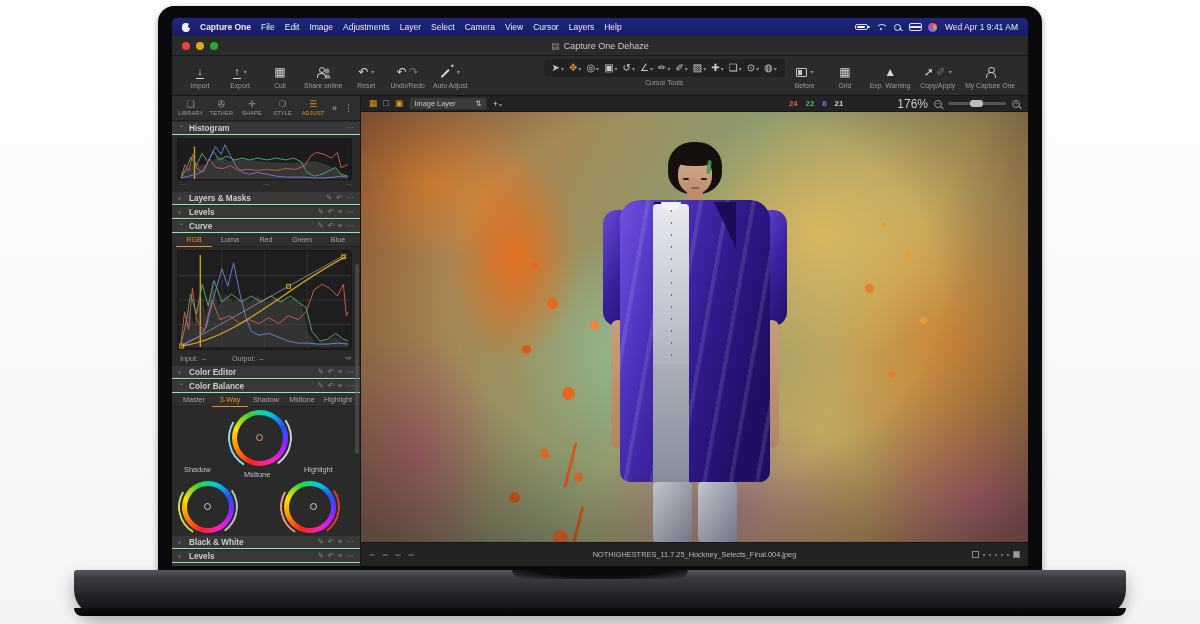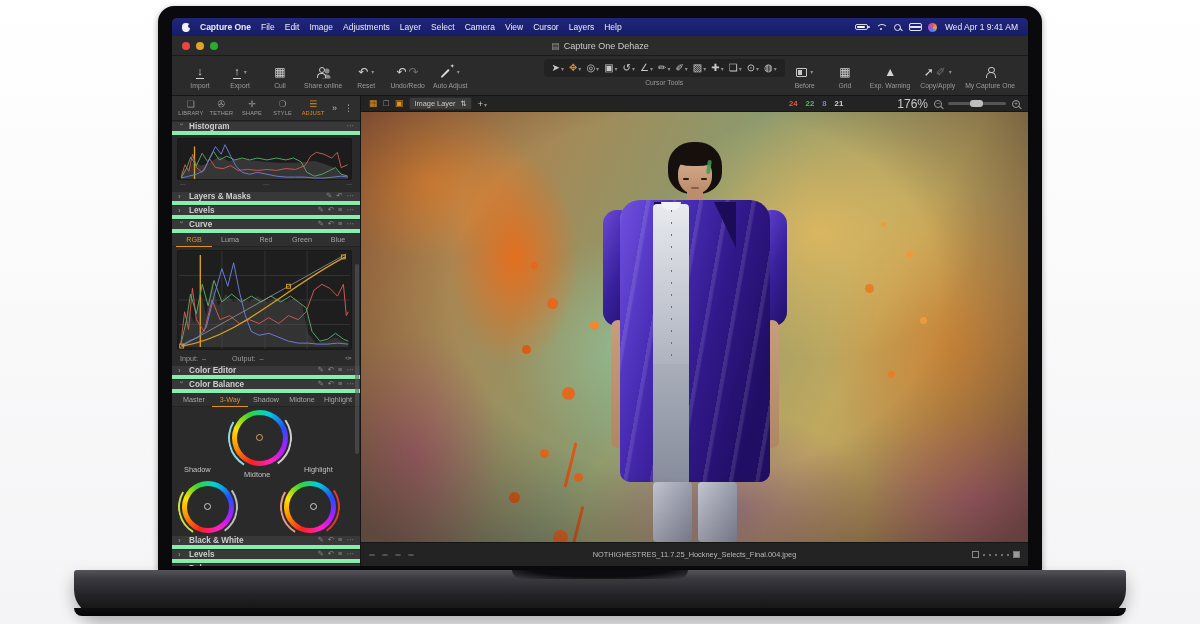--- a/index.html
+++ b/index.html
@@ -96,22 +96,22 @@
   .sidebar { width:189px; background:#2e2e2e; border-right:1px solid #151515; display:flex;
     flex-direction:column; position:relative; overflow:hidden; }
   .tool-tabs { height:25px; display:flex; align-items:center; padding:0 4px; border-bottom:1px solid #202020; gap:1px; flex:0 0 auto;}
   .ttab { flex:1; display:flex; flex-direction:column; align-items:center; justify-content:center; color:#9d9d9d; }
   .ttab .ti { font-size:9px; line-height:1; }
   .ttab .tl { font-size:5.6px; margin-top:1px; letter-spacing:.2px; }
   .ttab.active { color:#e2921d; }
   .ttab-x { color:#bdbdbd; font-size:9px; padding:0 3px; }
 
   .panels { flex:1; overflow:hidden; }
-  .phead { height:14px; background:#383838; border-top:1px solid #2a2a2a; border-bottom:4px solid #86efac;
-    display:flex; padding:0 6px; gap:4px; }
+  .phead { height:14px; background:#383838; border-top:1px solid #2a2a2a; border-bottom:1px solid #86efac;
+    display:flex; align-items:center; padding:0 6px; gap:4px; }
   .phead .pch { color:#9a9a9a; font-size:8px; width:7px; }
   .phead .pch.open { transform:rotate(90deg); }
   .phead .pl { color:#cdcdcd; font-size:8.2px; font-weight:bold; flex:1; white-space:nowrap; }
   .phead .pi { color:#8b8b8b; font-size:7.5px; line-height:1; }
   .pbody { background:#2a2a2a; }
 
   .hist-wrap { padding:3px 5px 4px 5px; }
   .hist-wrap svg { display:block; background:#1c1c1c; border:1px solid #191919; border-radius:2px; }
   .hist-ticks { display:flex; justify-content:space-between; padding:1px 3px 0 3px; color:#6a6a6a; font-size:5px; }
 
@@ -132,21 +132,21 @@
   .arc { position:absolute; border-radius:50%; border:2.4px solid transparent; }
   .wlabel { position:absolute; color:#c2c2c2; font-size:7.4px; }
   .sb-scroll { position:absolute; right:1px; top:168px; width:4px; height:190px; background:#5b5b5b; border-radius:2px; opacity:.55; }
 
   
   .viewer { flex:1; display:flex; flex-direction:column; min-width:0; }
   .vtop { height:16px; background:#232323; border-bottom:1px solid #161616; display:flex; align-items:center;
     padding:0 8px; gap:6px; flex:0 0 auto; }
   .vt-ic { font-size:9px; line-height:1; }
   .layer-select { background:#3b3b3b; border:1px solid #2a2a2a; border-radius:2px; color:#c9c9c9; font-size:7.4px;
-    padding:1px 4px; display:flex; align-items:center; gap:5px; }
+    padding:1px 4px; display:flex; align-items:center; gap:20px; }
   .plus-btn { color:#c9c9c9; font-size:9px; }
   .readouts { margin-left:auto; display:flex; gap:8px; font-size:7.8px; font-weight:bold; }
   .zoomgrp { display:flex; align-items:center; gap:6px; margin-left:48px; }
   .zoom-pct { color:#c9c9c9; font-size:12px;text-align:right; }
   .vmag { width:8px; height:8px; border:1px solid #9a9a9a; border-radius:50%; position:relative; color:#9a9a9a;
     font-size:7px; line-height:6px; text-align:center; }
   .vmag::after { content:""; position:absolute; width:4px; height:1px; background:#9a9a9a; right:-3px; bottom:-1px; transform:rotate(45deg); }
   .zslider { width:58px; height:3px; background:#555; border-radius:2px; position:relative; }
   .zslider .zhandle { position:absolute; left:22px; top:-2px; width:13px; height:7px; background:#bdbdbd; border-radius:3px; }
 

